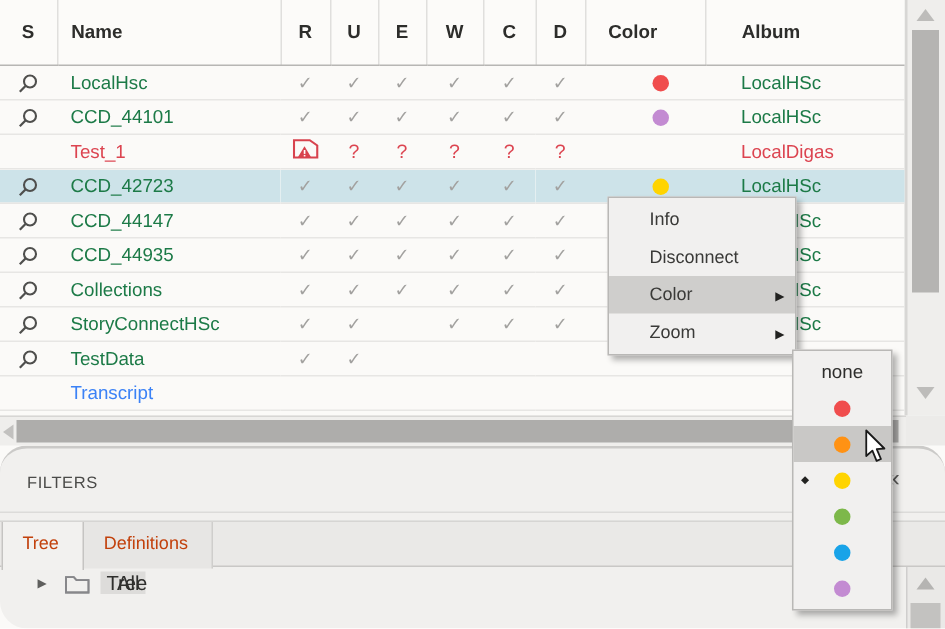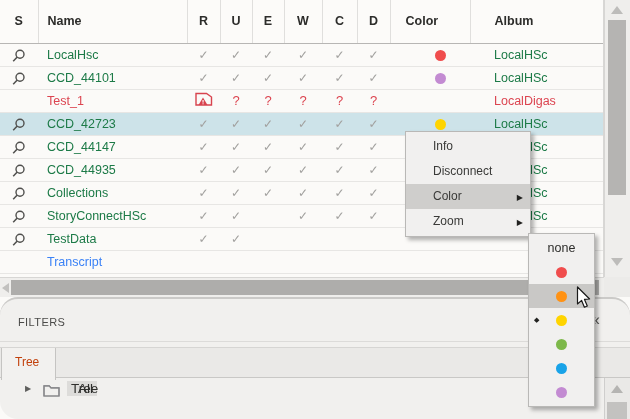--- a/index.html
+++ b/index.html
@@ -357,20 +357,23 @@
   <div class="filters">
     <div class="filters-title">FILTERS</div>
     <div class="collapse-btn">«</div>
     <div class="filters-divider"></div>
     <div class="tab-strip">
 
         <div class="tab active">
           <span>Tree</span>
         </div>
 
+        <div class="tab">
+          <span>Definitions</span>
+        </div>
       </div>
     <div class="tree">
 
         <div class="tree-item selected">
           <span class="expand"></span>
           <span class="folder">
             <svg width="17" height="13" viewBox="0 0 17 13">
               <path d="M1 12 V1.8 H6.2 L8 3.8 H16 V12 Z" fill="none" stroke="#87878a" stroke-width="1.2"></path>
             </svg>
           </span>

